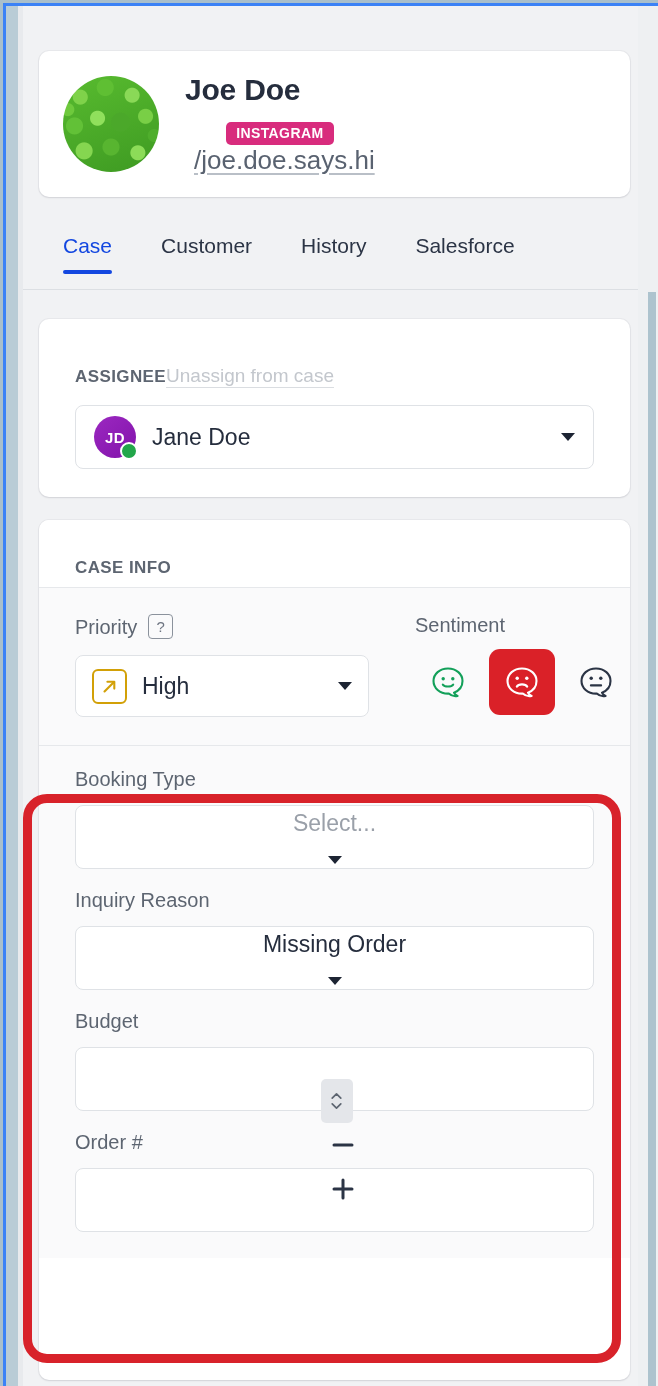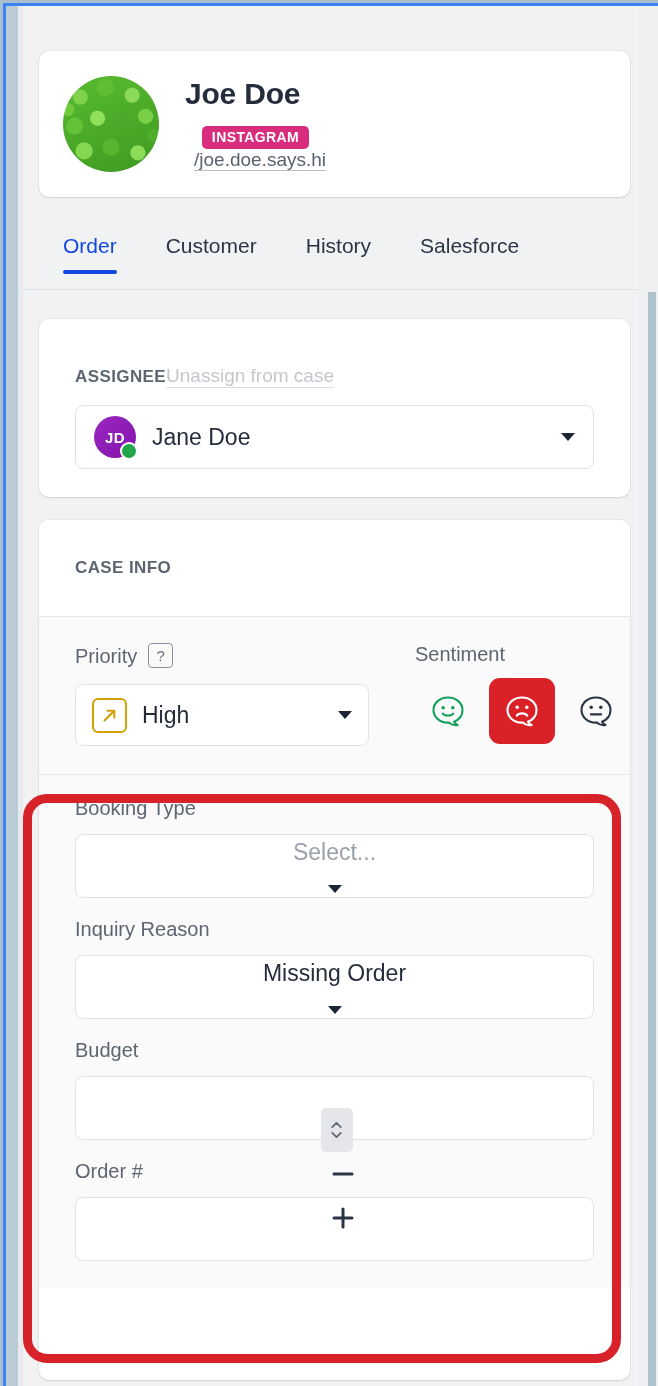--- a/index.html
+++ b/index.html
@@ -142,21 +142,21 @@
     color: #ffffff;
     font-size: 14px;
     font-weight: 700;
     letter-spacing: 0.4px;
     padding: 4px 10px 5px 10px;
     border-radius: 5px;
     line-height: 1;
   }
   #profile-handle {
     margin-left: 9px;
-    font-size: 19px;
+    font-size: 26px;
     color: #596270;
     text-decoration: underline;
     text-decoration-color: #b9bfc7;
     text-underline-offset: 4px;
   }
 
   
   #tabs {
     position: absolute;
     left: 40px; top: 228px;
@@ -269,21 +269,21 @@
   
   #caseinfo-card {
     position: absolute;
     left: 16px; top: 514px;
     width: 591px;
     height: 860px;
     box-sizing: border-box;
     overflow: hidden;
   }
   #caseinfo-header {
-    height: 97px;
+    height: 68px;
     padding: 38px 0 12px 36px;
     box-sizing: border-box;
     font-size: 17px;
     font-weight: 700;
     color: #5d6571;
     letter-spacing: 0.4px;
     border-bottom: 1px solid #e6e8eb;
     background: #ffffff;
   }
   #priority-row {
@@ -456,21 +456,21 @@
       <div id="profile-meta">
         <div id="profile-name">Joe Doe</div>
         <div id="profile-handle-row">
           <span id="channel-badge">INSTAGRAM</span>
           <span id="profile-handle">/joe.doe.says.hi</span>
         </div>
       </div>
     </div>
 
     <div id="tabs">
-      <div class="tab active">Order</div>
+      <div class="tab active">Case</div>
       <div class="tab">Customer</div>
       <div class="tab">History</div>
       <div class="tab">Salesforce</div>
     </div>
 
     <div id="assignee-card" class="card">
       <div id="assignee-head">
         <div id="assignee-label">ASSIGNEE</div>
         <div id="unassign-link">Unassign from case</div>
       </div>

